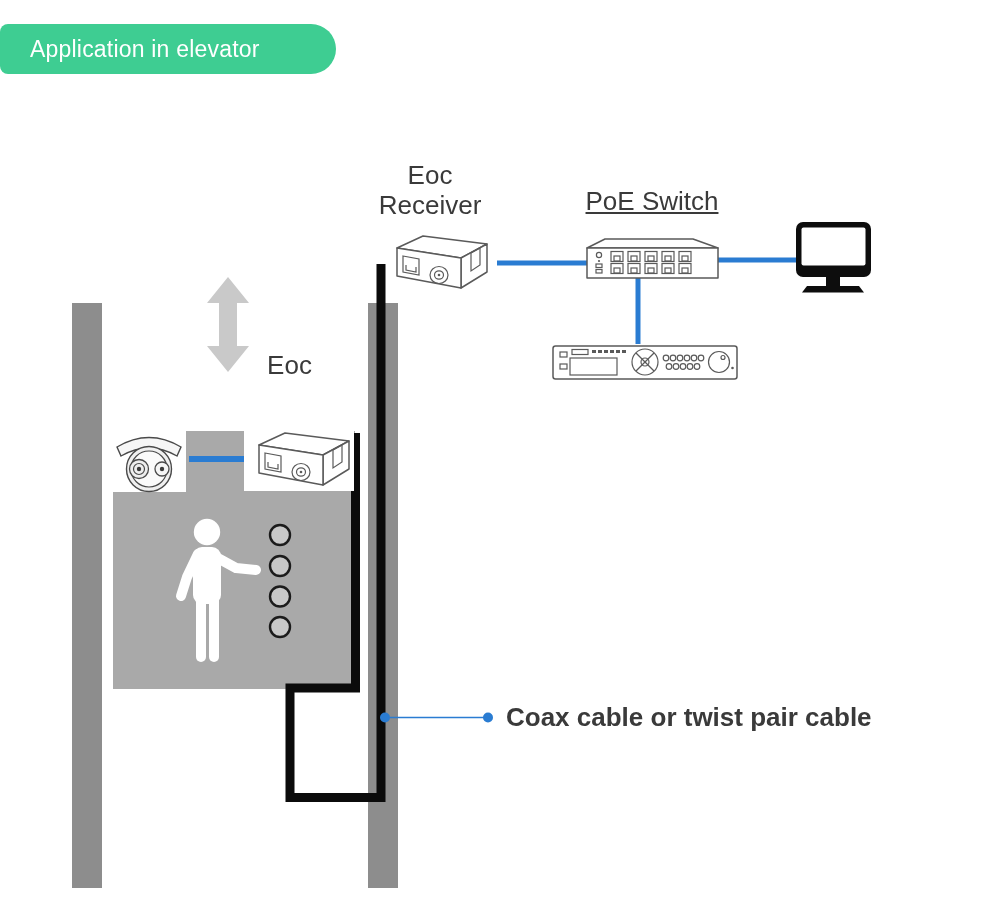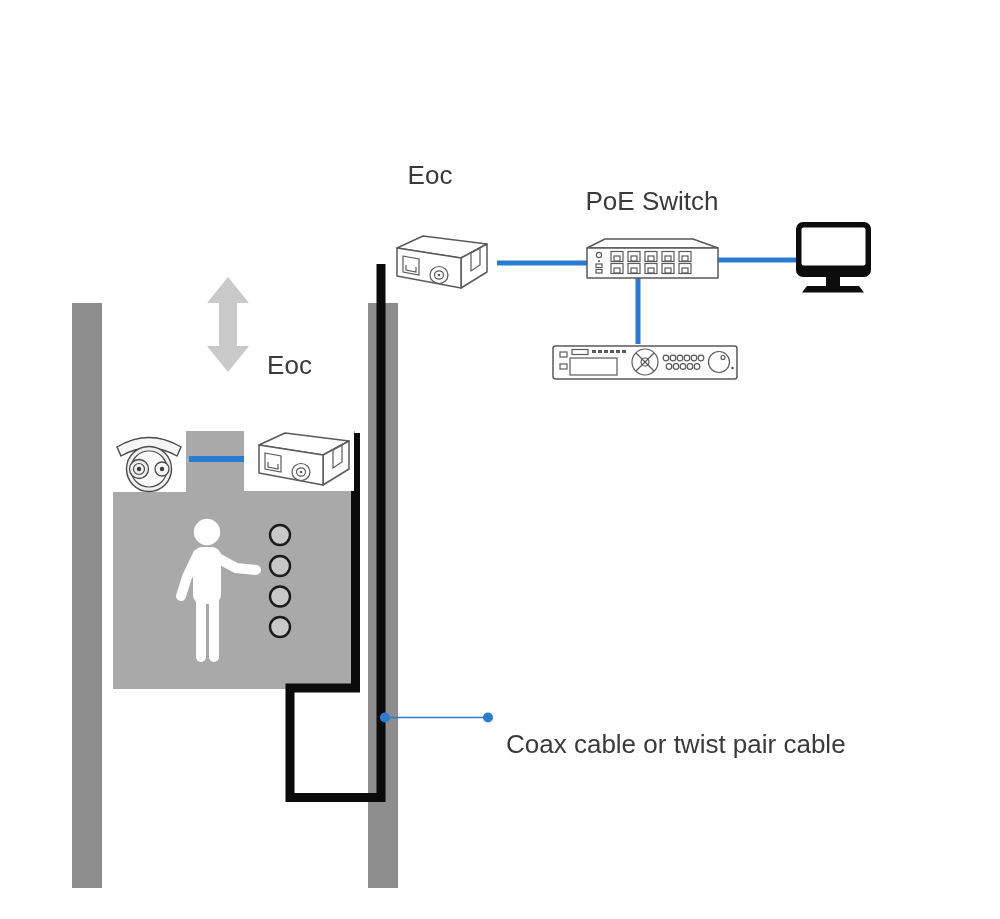--- a/index.html
+++ b/index.html
@@ -14,23 +14,23 @@
   }
   .badge{
     position:absolute;left:0;top:24px;width:336px;height:50px;
     background:var(--badge_green);border-radius:8px 25px 25px 8px;
     display:flex;align-items:center;padding-left:30px;box-sizing:border-box;
   }
   .badge span{color:var(--badge_text);font-size:23px;font-weight:500;letter-spacing:.2px;}
   .lbl{position:absolute;color:var(--label_text);font-size:26px;font-weight:500;line-height:30px;}
   .lbl.center{text-align:center;}
   #receiver-label{left:355px;top:160px;width:150px;}
-  #switch-label{left:577px;top:186px;width:150px;}
+  #switch-label{left:577px;top:186px;width:150px;text-decoration:underline;}
   #transmitter-label{left:212px;top:350px;width:155px;}
-  #coax-label{left:506px;top:729px;width:420px;}
+  #coax-label{left:506px;top:702px;width:420px;font-weight:bold;}
   svg{position:absolute;left:0;top:0;}
   .rail{fill:var(--shaft_gray);}
   .car{fill:var(--car_gray);}
   .arrow{fill:var(--arrow_gray);}
   .blue-line{stroke:var(--connection_blue);fill:none;}
   .blue-dot{fill:var(--connection_blue);}
   .cable{stroke:var(--cable_black);fill:none;stroke-width:9;stroke-linejoin:miter;}
   .dev{stroke:var(--device_stroke);stroke-width:1.5;fill:#ffffff;stroke-linejoin:round;}
   .dev-thin{stroke:var(--device_stroke);stroke-width:1.2;fill:none;}
   .dev-fill{fill:var(--device_stroke);}
@@ -184,23 +184,27 @@
       <circle class="dev-fill" cx="732.5" cy="368" r="1.3"></circle>
     </g>
 
     <g>
       <circle class="blue-dot" cx="385" cy="717.5" r="5"></circle>
       <line class="blue-line" x1="390" y1="717.5" x2="488" y2="717.5" stroke-width="1.6"></line>
       <circle class="blue-dot" cx="488" cy="717.5" r="5"></circle>
     </g>
   </svg>
 
+  <div class="badge">
+    <span>Application in elevator</span>
+  </div>
 
   <div class="lbl center" id="receiver-label">
     <div>Eoc</div>
+    <div>Receiver</div>
   </div>
 
   <div class="lbl center" id="switch-label">
     <div>PoE Switch</div>
   </div>
 
   <div class="lbl center" id="transmitter-label">
     <div>Eoc</div>
   </div>
 

